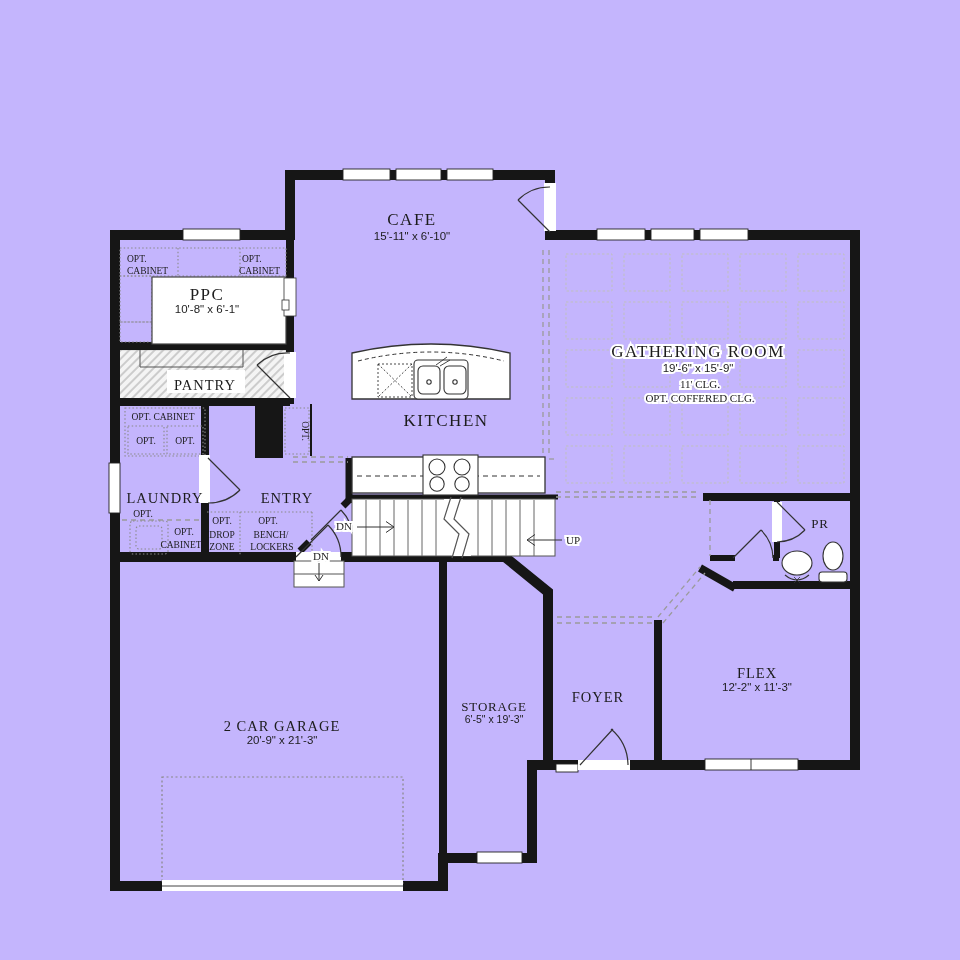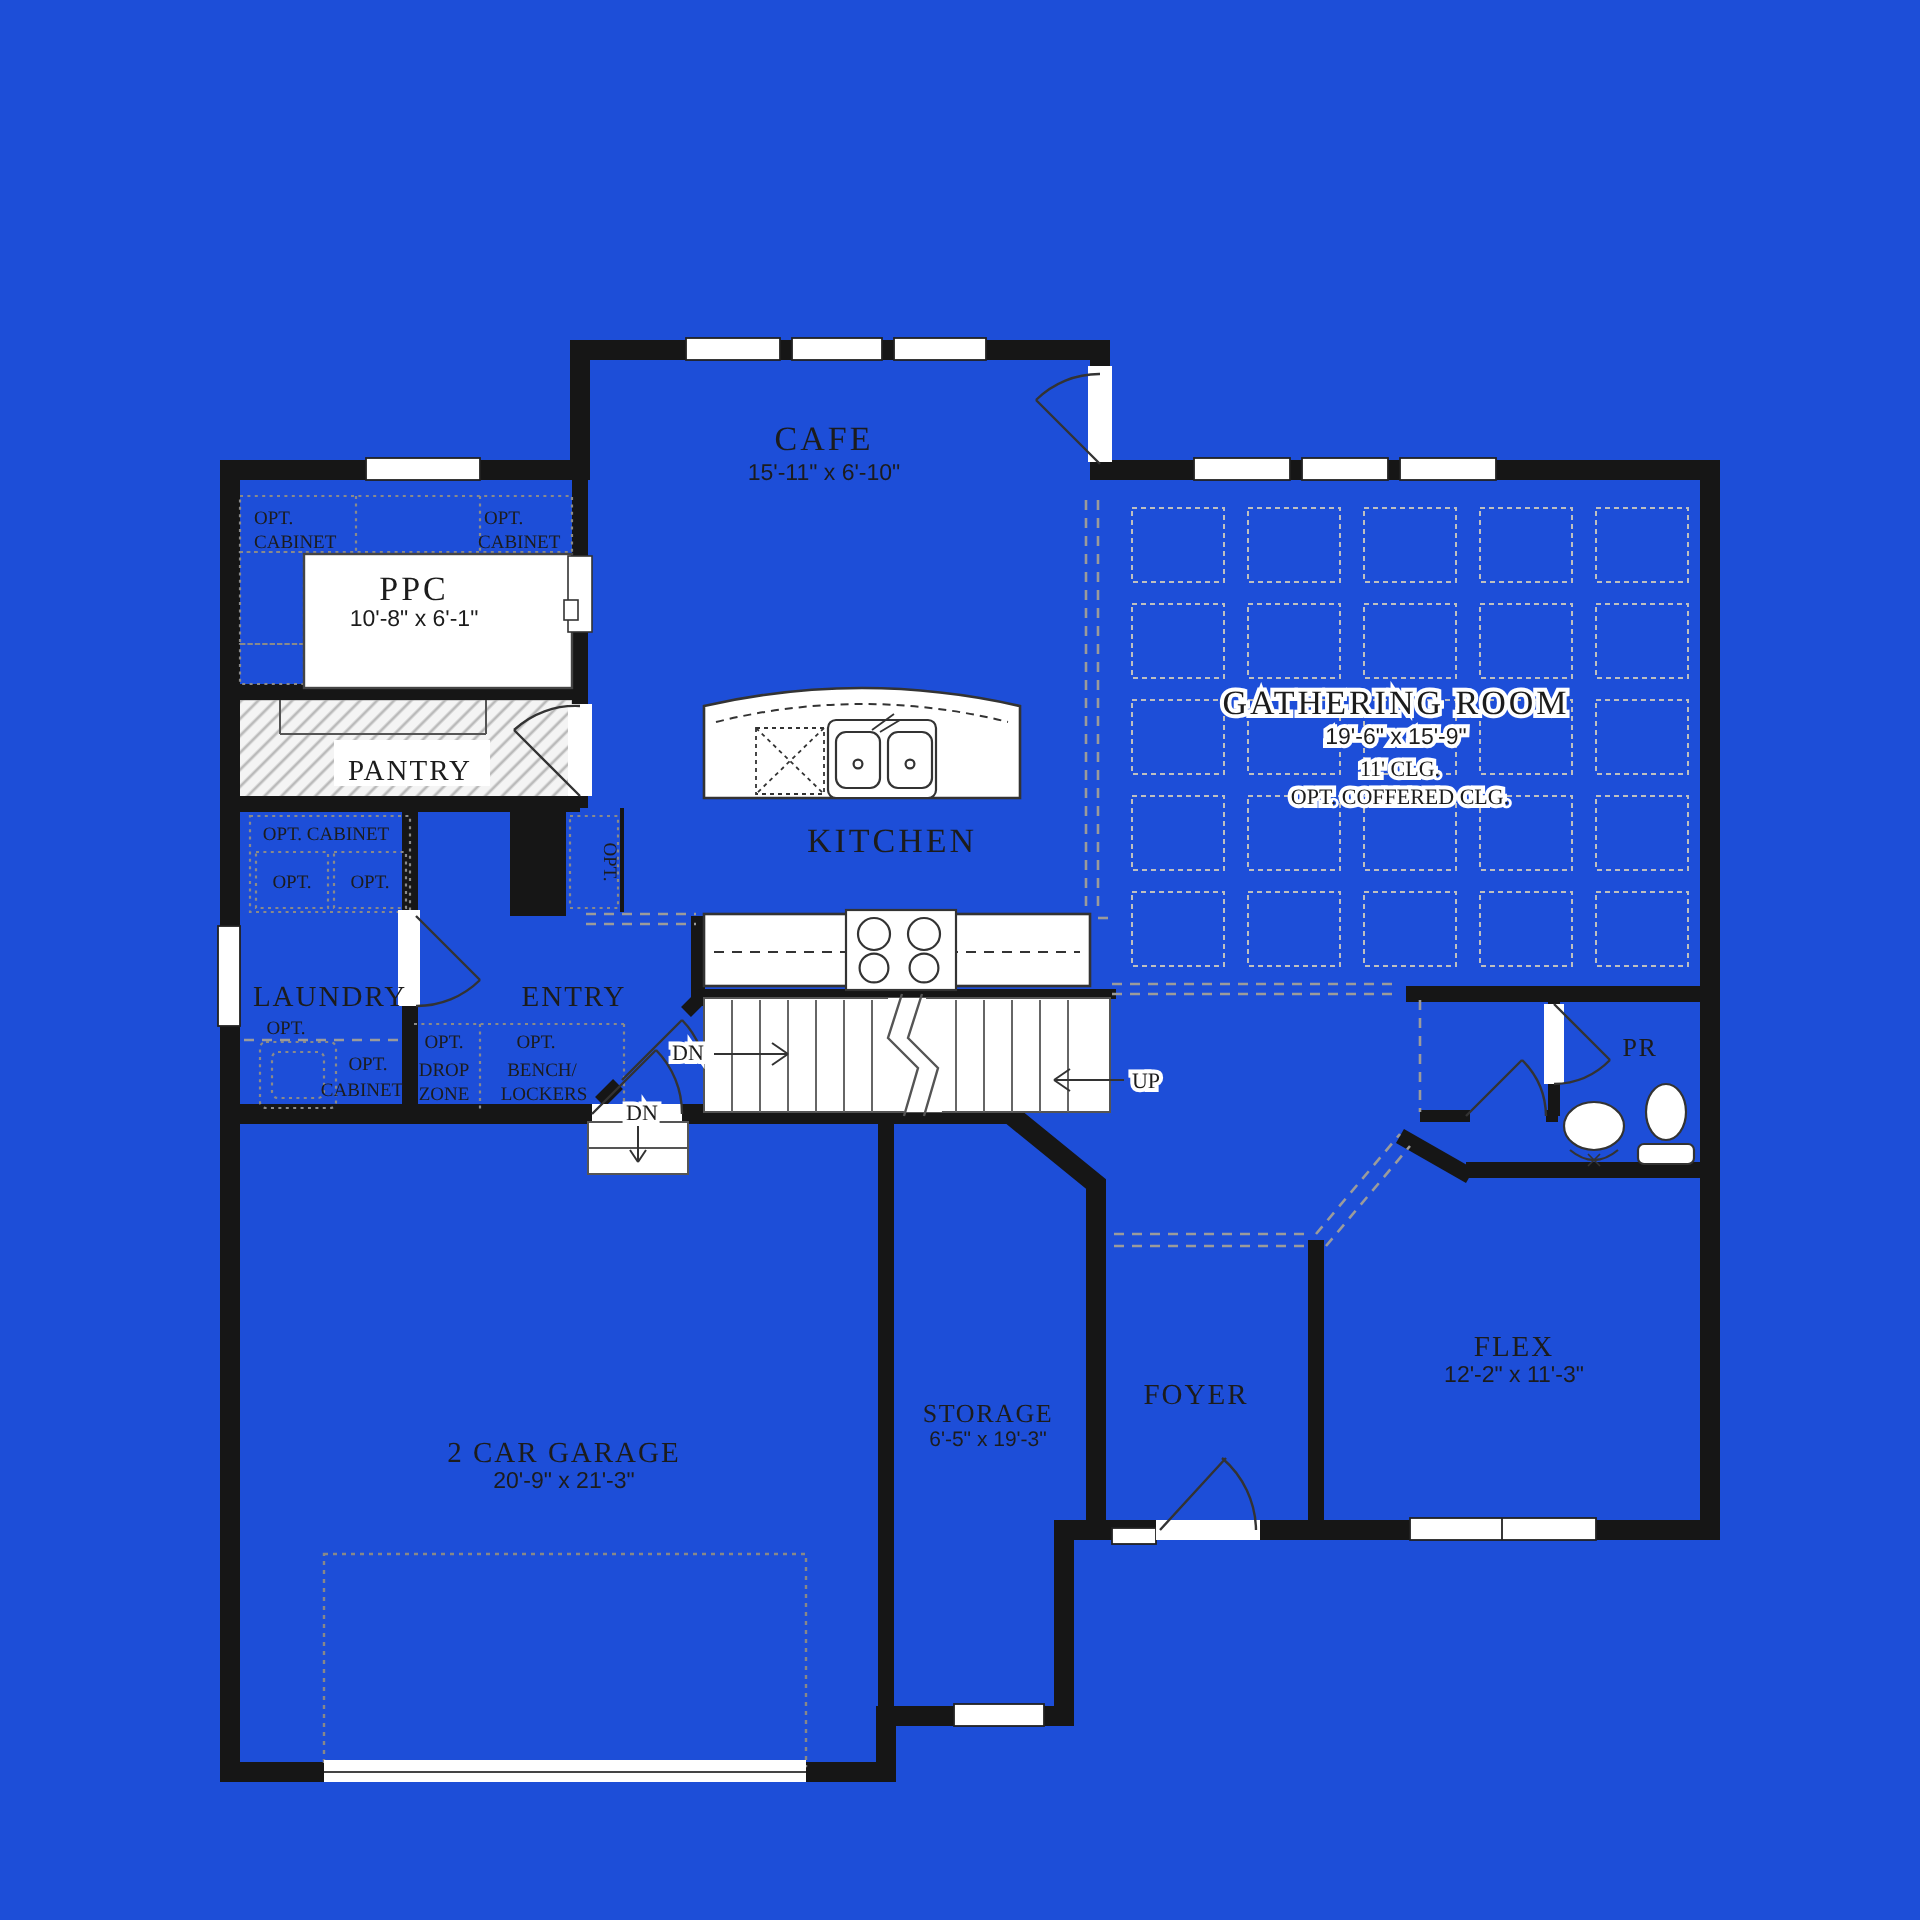--- a/index.html
+++ b/index.html
@@ -1,16 +1,16 @@
 <!DOCTYPE html>
 <html><head>
 <meta charset="utf-8">
 <style>
   html,body{margin:0;padding:0;width:960px;height:960px;background:#ffffff;overflow:hidden;}
-  .canvas{position:relative;width:960px;height:960px;background:#1d4ed8;}
+  .canvas{position:relative;width:960px;height:960px;background:#c4b5fd;}
   svg{display:block;}
   text{fill:#1c1c1c;}
   .rm   {font-family:"Liberation Serif",serif;font-size:17px;letter-spacing:1.5px;text-anchor:middle;}
   .rm-m {font-family:"Liberation Serif",serif;font-size:14.5px;letter-spacing:1px;text-anchor:middle;}
   .rm-s {font-family:"Liberation Serif",serif;font-size:13px;letter-spacing:.8px;text-anchor:middle;}
   .dim  {font-family:"Liberation Sans",sans-serif;font-size:11.5px;text-anchor:middle;}
   .dim-s{font-family:"Liberation Sans",sans-serif;font-size:10.5px;text-anchor:middle;}
   .clg  {font-family:"Liberation Serif",serif;font-size:11px;text-anchor:middle;}
   .opt  {font-family:"Liberation Serif",serif;font-size:9.5px;text-anchor:middle;}
   .optL {font-family:"Liberation Serif",serif;font-size:9.5px;text-anchor:start;}

